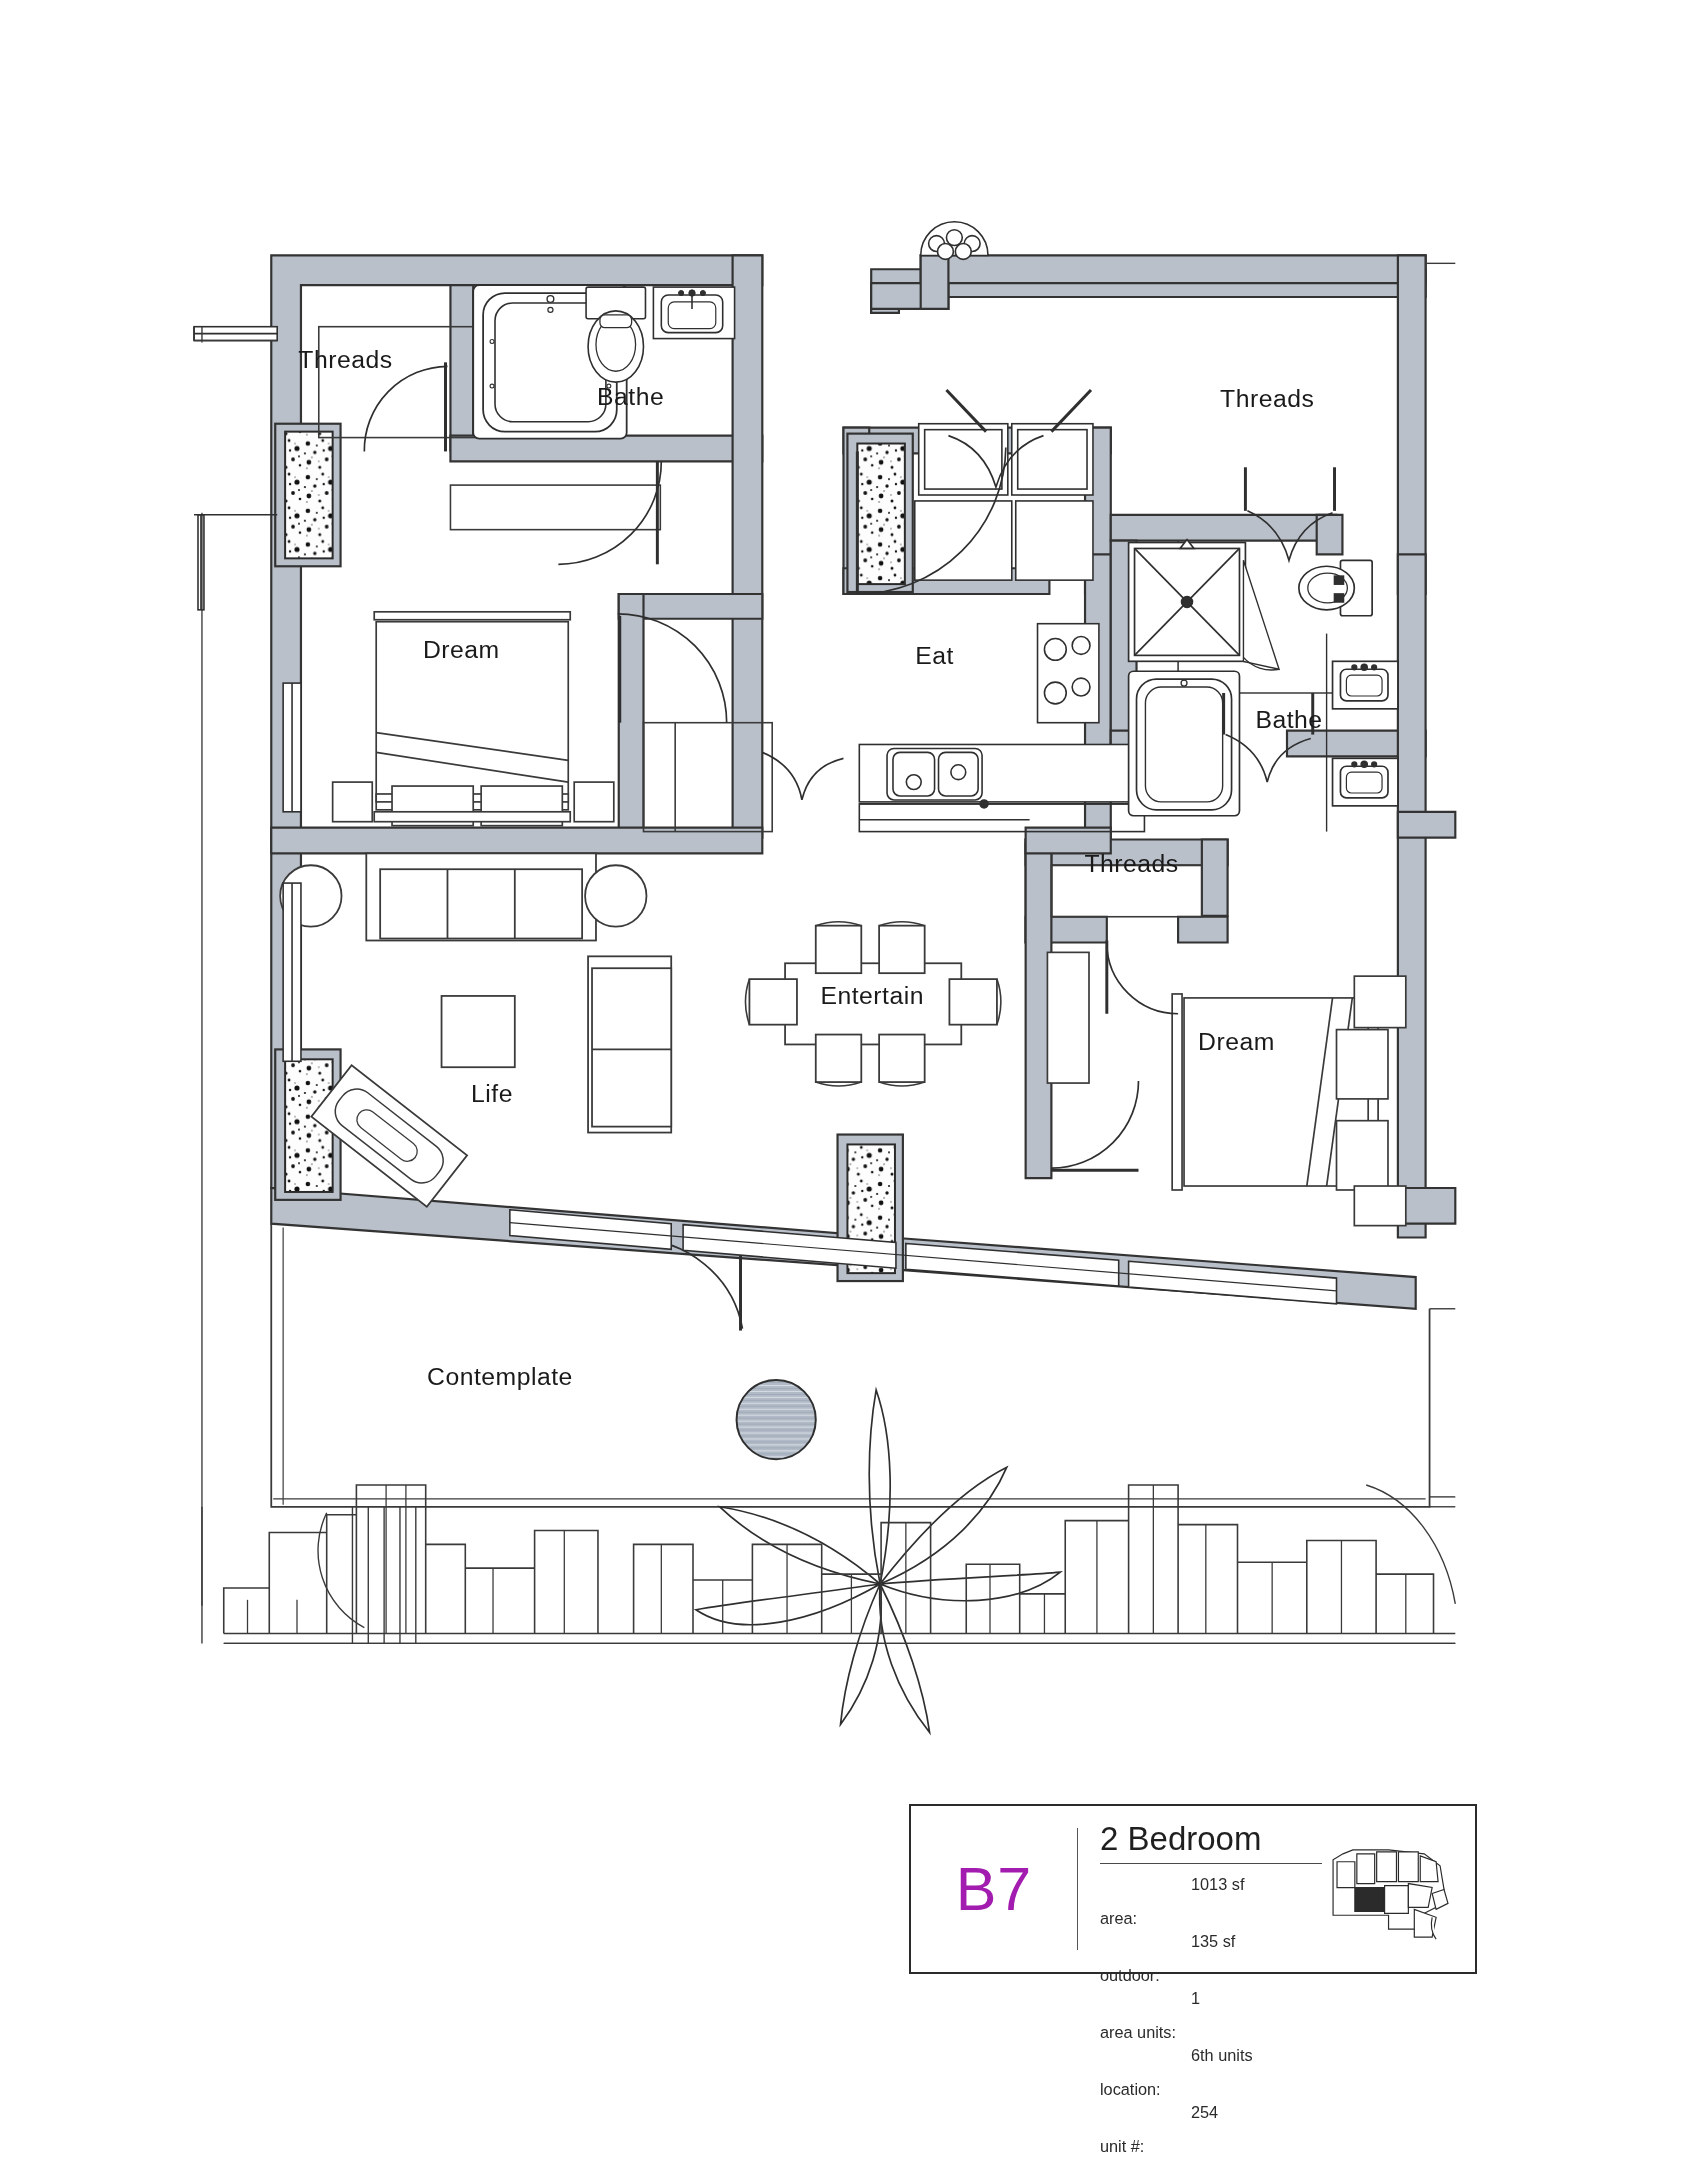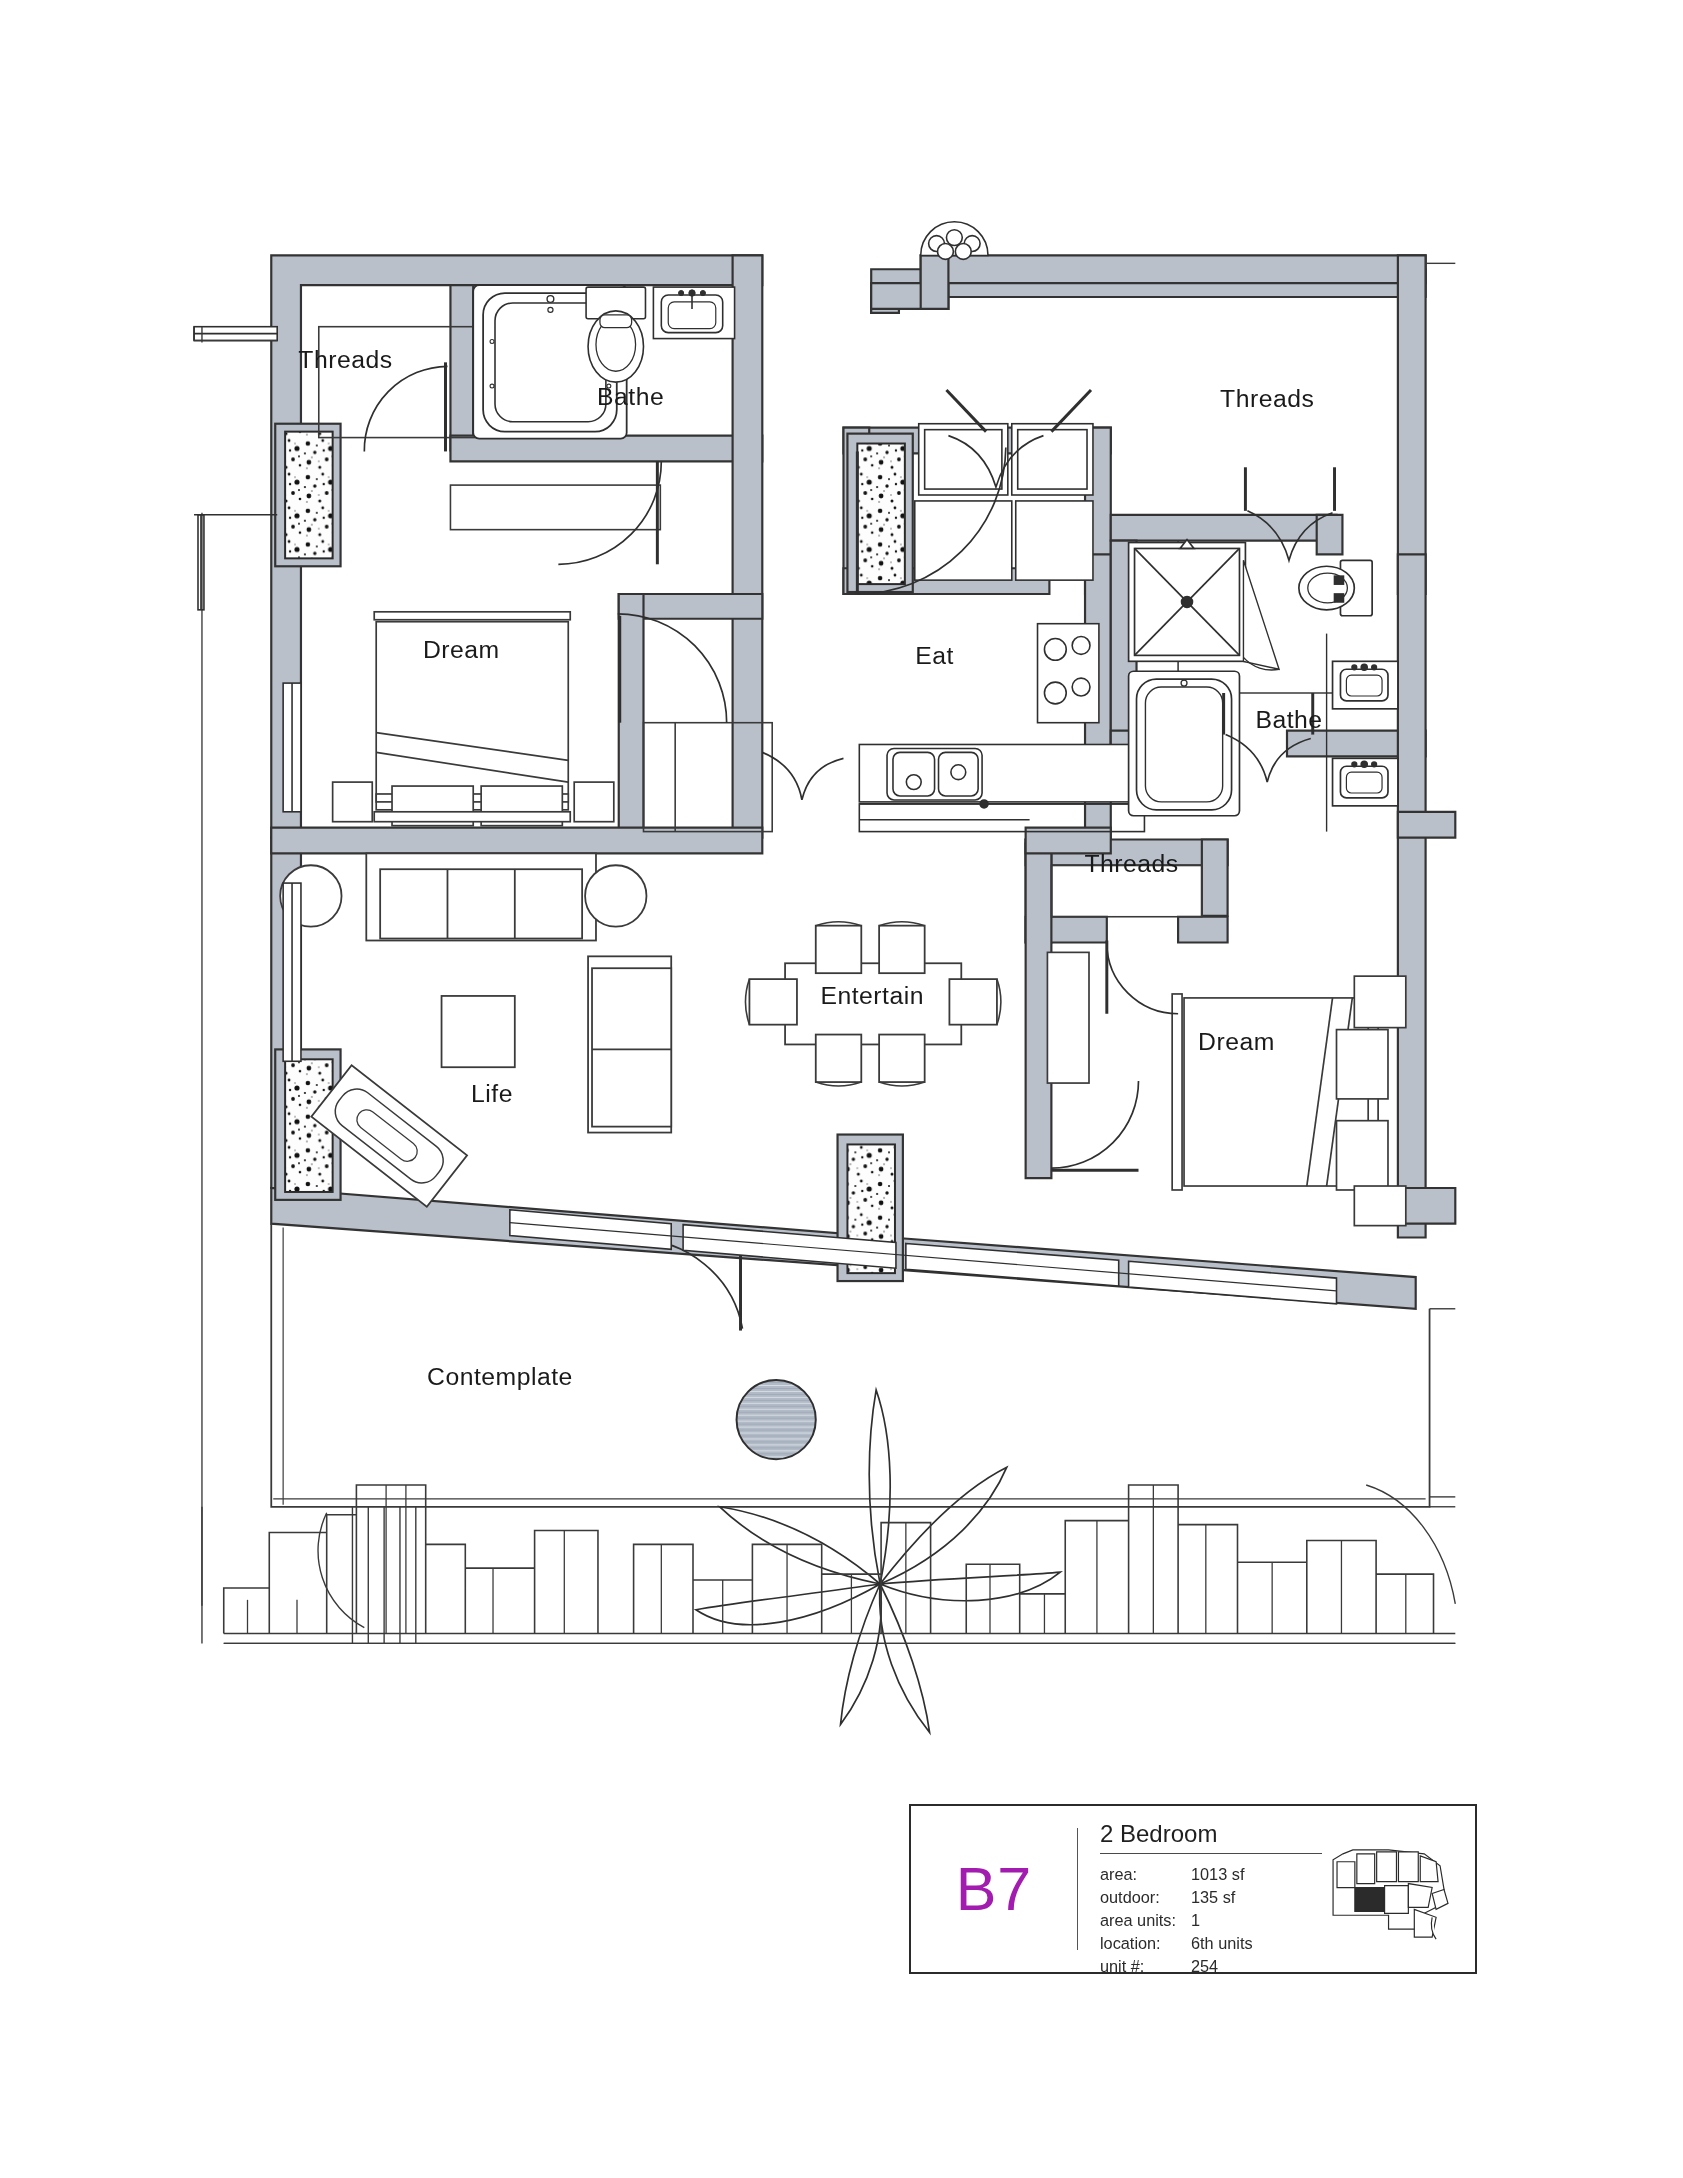--- a/index.html
+++ b/index.html
@@ -10,24 +10,24 @@
   .rlabel{font-size:25px;letter-spacing:.5px;fill:#1a1a1a;
           font-family:"Liberation Sans","DejaVu Sans",sans-serif;}
   
   #titleblock{position:absolute;left:909px;top:1804px;width:564px;height:166px;
               border:2.5px solid #2b2b2b;background:#fff;display:flex;align-items:stretch;}
   #tb-code{width:166px;display:flex;align-items:center;justify-content:center;
            font-size:61px;letter-spacing:1px;color:#a21caf;font-weight:400;}
   #tb-divider{width:1px;background:#555;margin:22px 0 22px 0;}
   #tb-body{flex:1;display:flex;padding:14px 16px 10px 22px;}
   #tb-left{flex:1;}
-  #tb-type{font-size:24px;color:#1f1f1f;padding-bottom:5px;}
+  #tb-type{font-size:33px;color:#1f1f1f;padding-bottom:5px;}
   #tb-rule{height:1px;background:#4a4a4a;margin:0 6px 9px 0;}
   .tb-row{display:flex;font-size:16.3px;line-height:23px;color:#2b2b2b;}
-  .tb-k{width:91px;}
+  .tb-k{width:91px;margin-top:34px;}
   .tb-v{}
   #tb-key{width:131px;display:flex;align-items:center;justify-content:center;}
 </style>
 </head>
 <body>
 
 <svg id="plan" viewBox="0 0 1700 2200">
   <defs>
     <pattern id="terrazzo" width="34" height="34" patternUnits="userSpaceOnUse">
       <rect width="34" height="34" fill="#fdfdfd"></rect>

